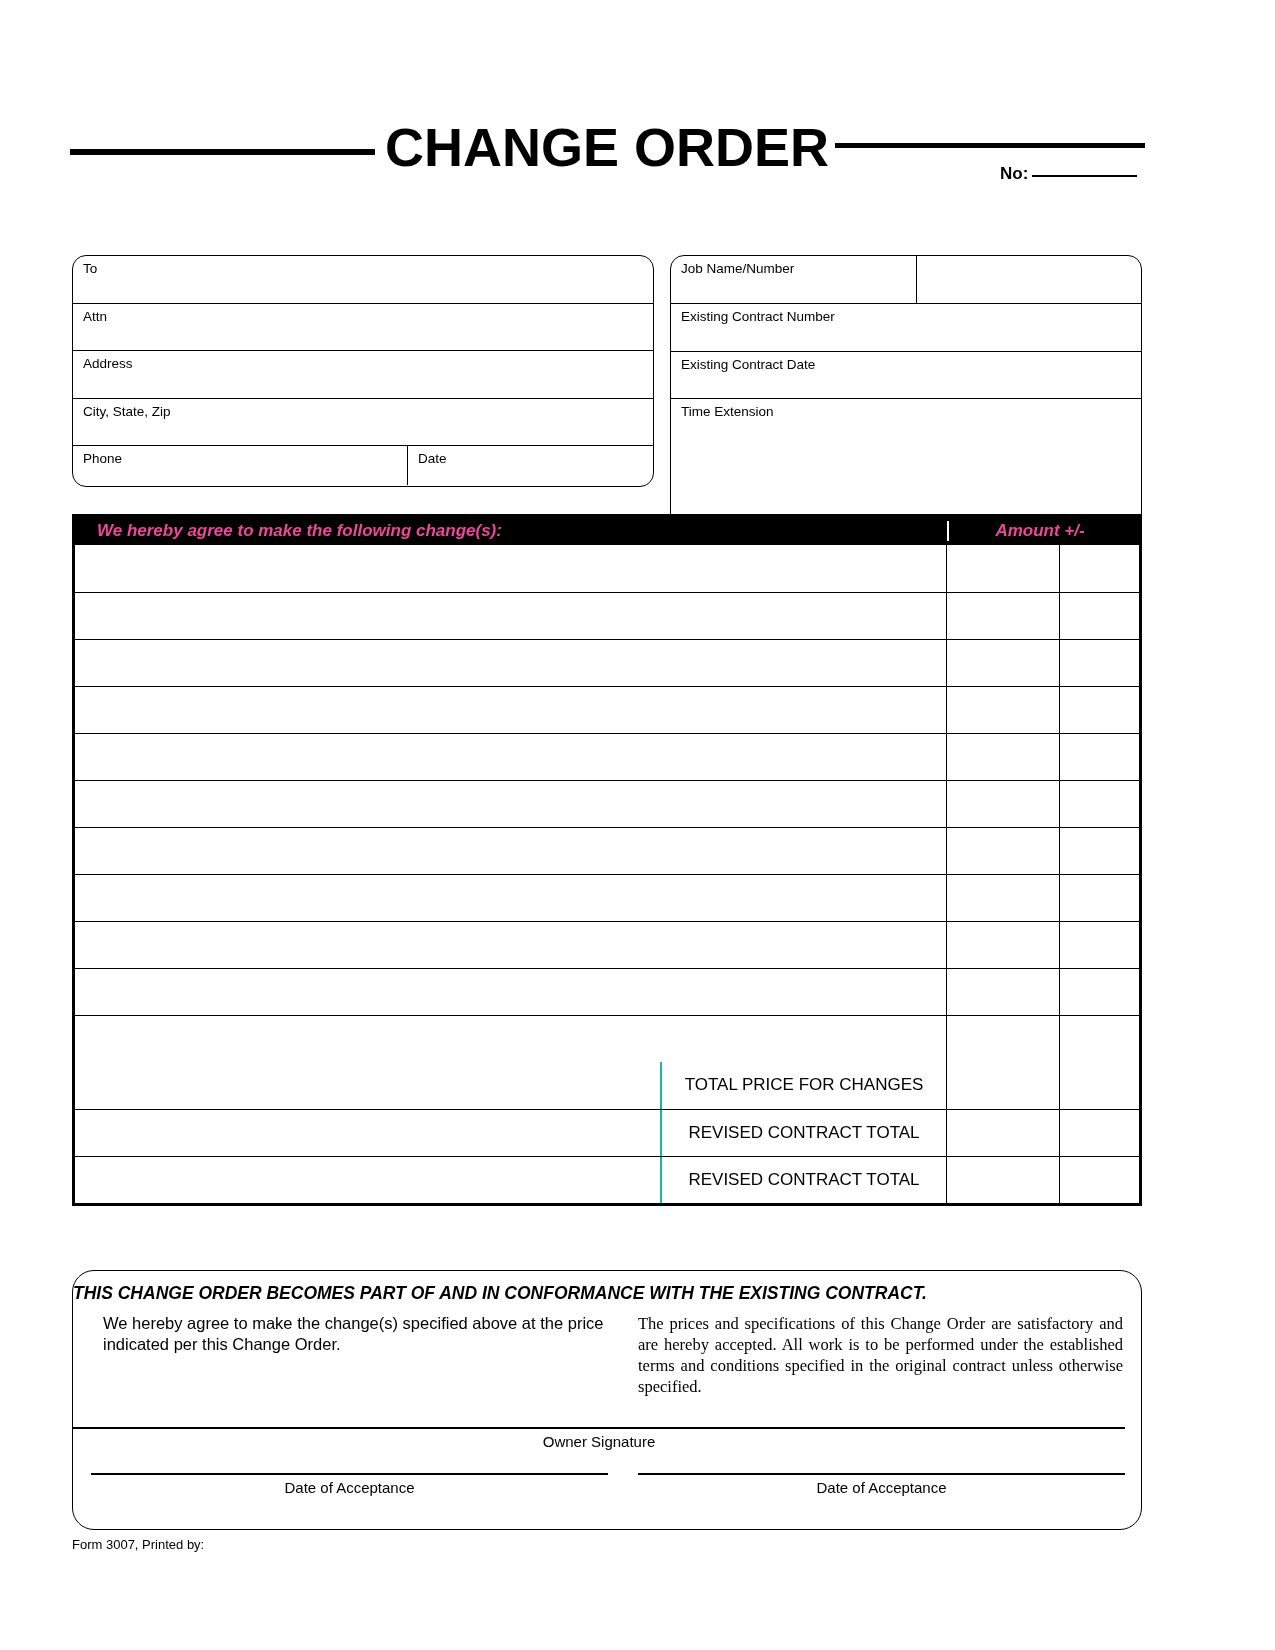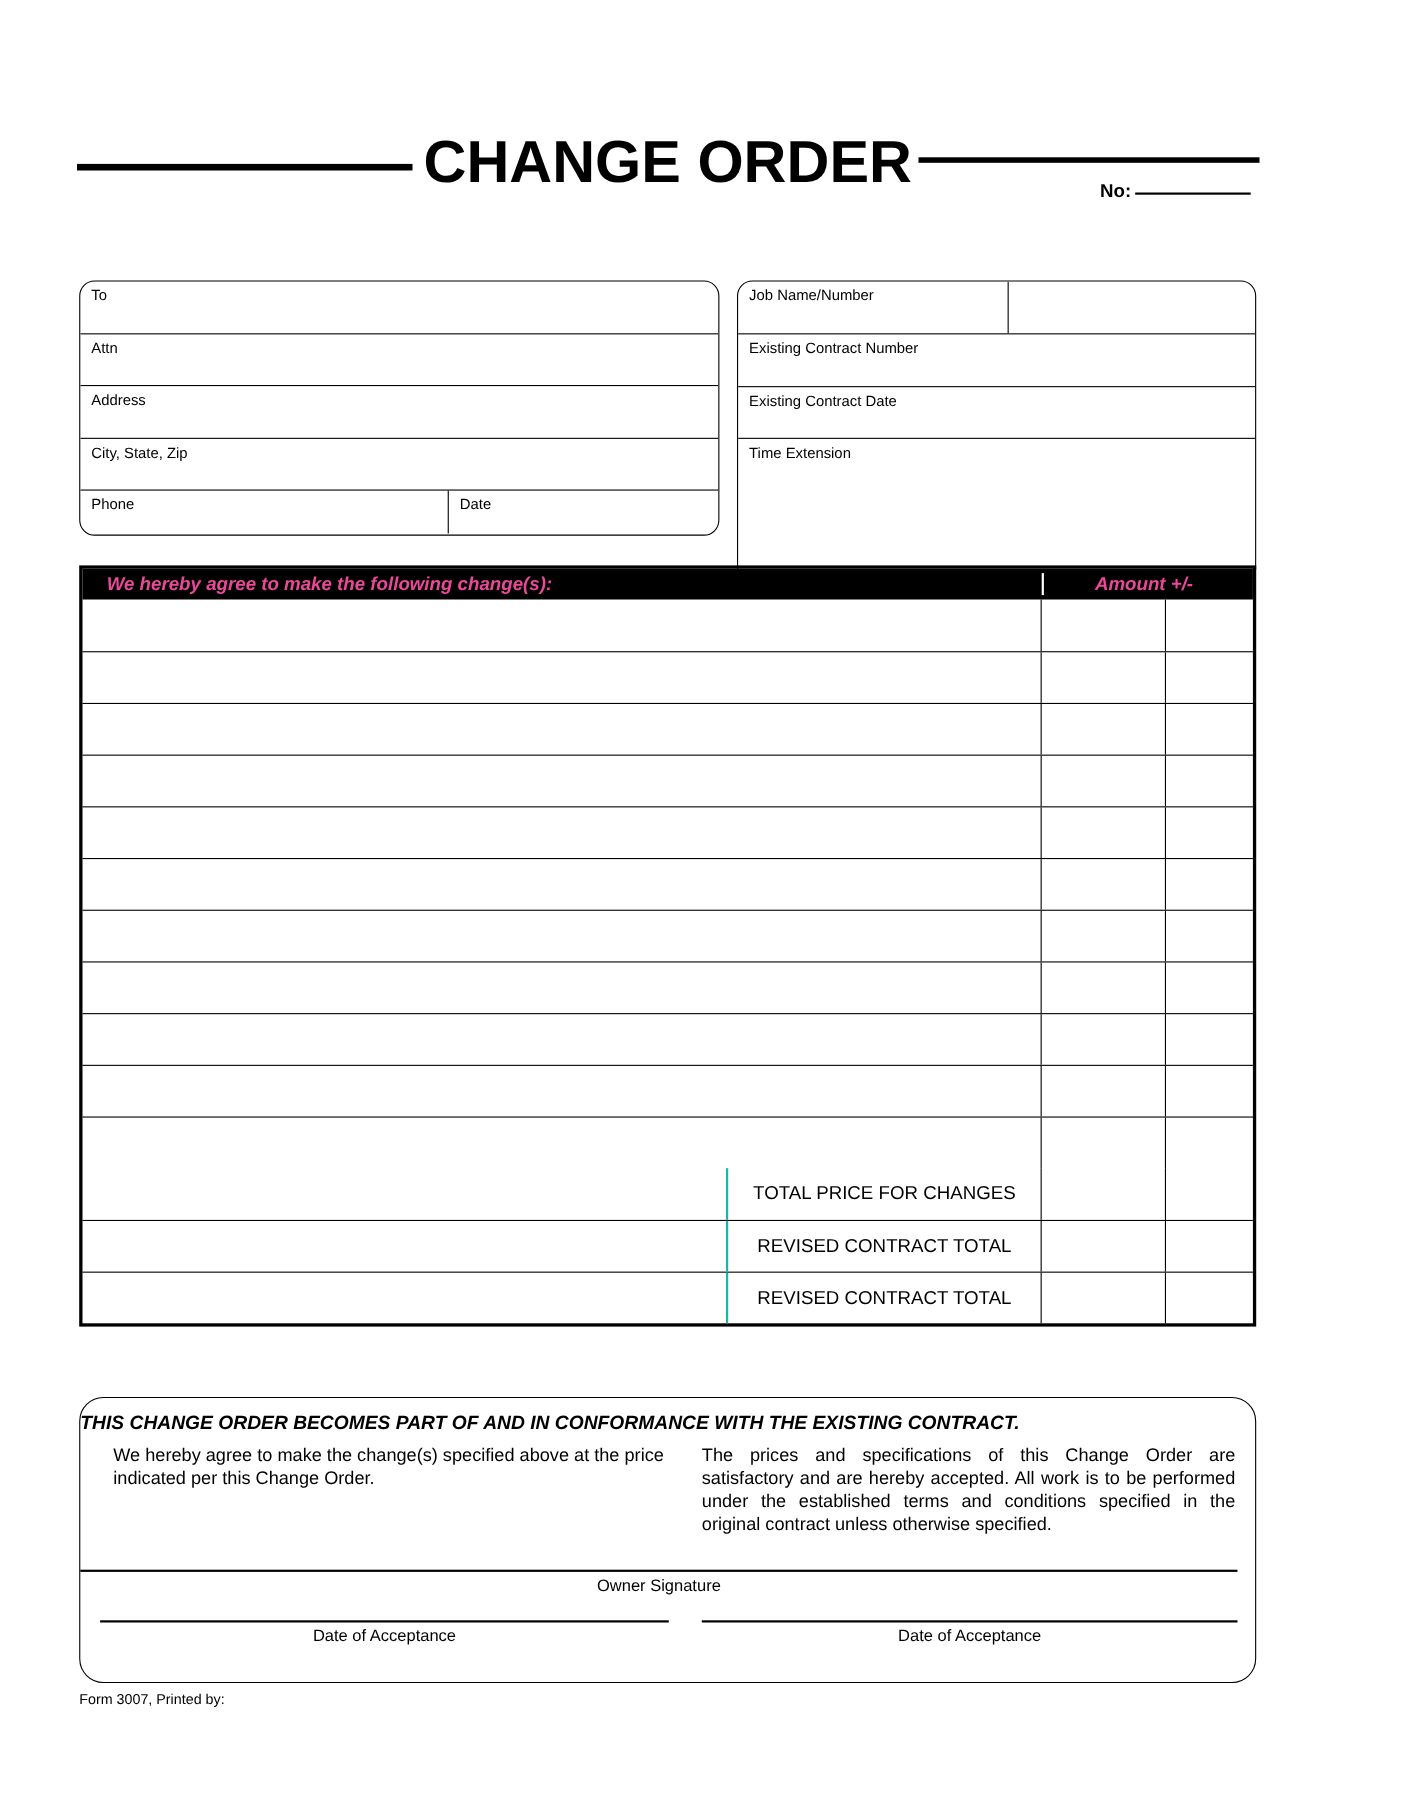--- a/index.html
+++ b/index.html
@@ -223,21 +223,21 @@
     left: 0;
     top: 42px;
     width: 1070px;
     display: flex;
   }
   .agree-col {
     box-sizing: border-box;
     position: relative;
   }
   .agree-col.left  { flex: 0 0 565px; padding: 0 30px 0 30px; }
-  .agree-col.right { flex: 1 1 auto;  padding: 0 20px 0 0; }
+  .agree-col.right { flex: 1 1 auto;  padding: 0 20px 0 0; font-family: Liberation Serif, serif; }
   .agree-para {
     font-size: 16.5px;
     line-height: 21px;
     margin: 0;
   }
   .agree-para.justify { text-align: justify; }
 
   .sig-block {
     position: absolute;
     width: 1070px;

